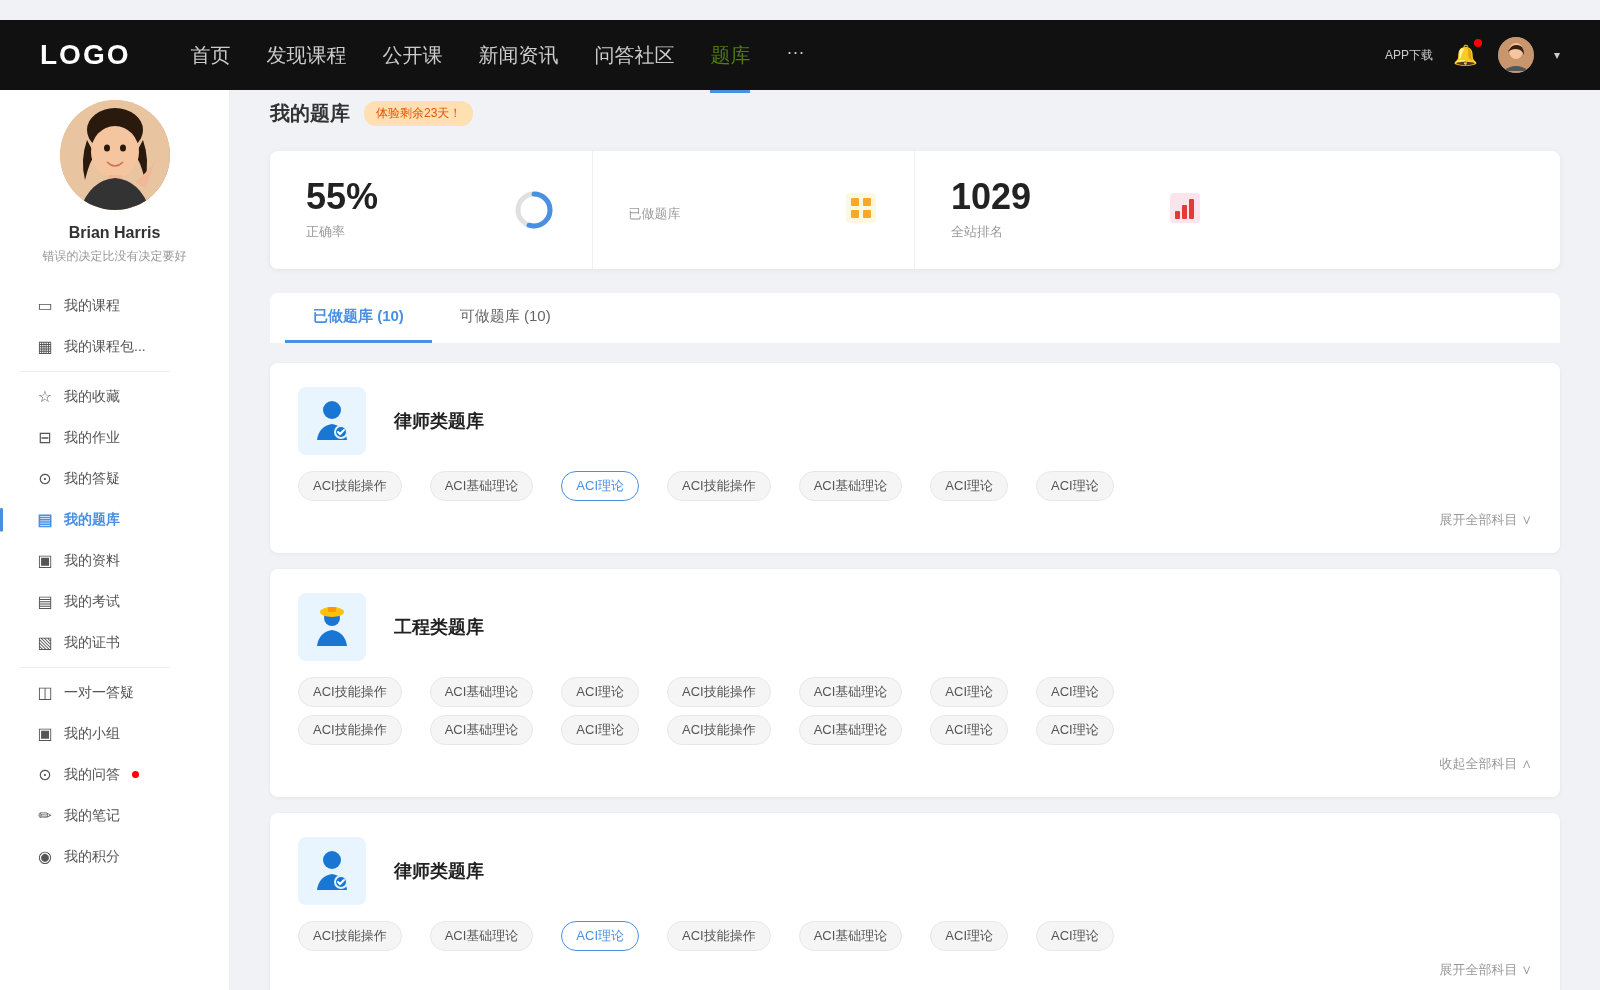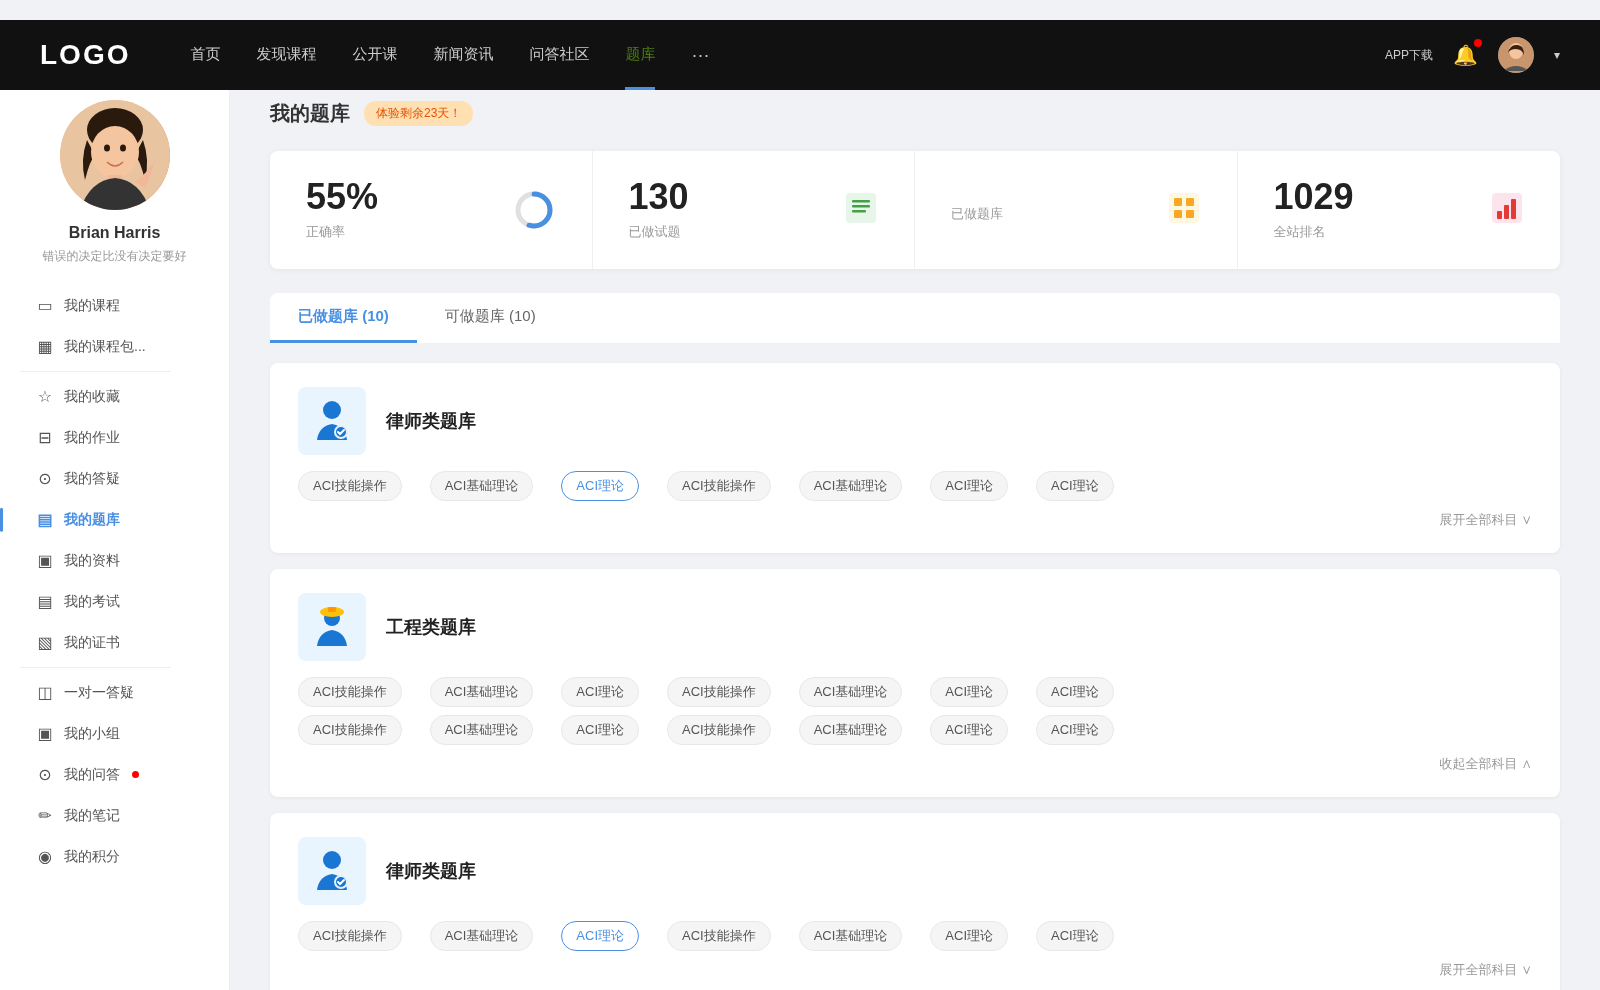--- a/index.html
+++ b/index.html
@@ -24,21 +24,21 @@
       letter-spacing: 2px;
       margin-right: 60px;
     }
     .nav-links {
       display: flex;
       gap: 36px;
       flex: 1;
     }
     .nav-link {
       color: #ccc;
-      font-size: 15px;
+      font-size: 20px;
       cursor: pointer;
       text-decoration: none;
       position: relative;
     }
     .nav-link.active {
       color: #4d7c0f;
     }
     .nav-link.active::after {
       content: '';
       position: absolute;
@@ -238,20 +238,21 @@
       margin-top: 8px;
     }
 
     
     .tabs-row {
       display: flex;
       gap: 0;
       margin-bottom: 20px;
       background: #fff;
       border-radius: 8px 8px 0 0;
+      padding-left: 15px;
     }
     .tab-item {
       padding: 14px 28px;
       font-size: 15px;
       cursor: pointer;
       color: #666;
       border-bottom: 3px solid transparent;
       position: relative;
     }
     .tab-item.active {
@@ -264,21 +265,21 @@
     .qbank-section {
       background: #fff;
       border-radius: 8px;
       padding: 24px 28px;
       margin-bottom: 16px;
       box-shadow: 0 1px 4px rgba(0,0,0,0.05);
     }
     .qbank-header {
       display: flex;
       align-items: center;
-      gap: 20px;
+      gap: 28px;
       margin-bottom: 16px;
     }
     .qbank-icon-wrap {
       width: 68px; height: 68px;
       background: #e8f4fe;
       border-radius: 8px;
       display: flex; align-items: center; justify-content: center;
       flex-shrink: 0;
     }
     .qbank-title {
@@ -470,34 +471,20 @@
           <div class="stat-label">正确率</div>
         </div>
         <div class="donut-chart">
           <svg width="44" height="44" viewBox="0 0 44 44">
             <circle cx="22" cy="22" r="16" fill="none" stroke="#e0e0e0" stroke-width="5"></circle>
             <circle cx="22" cy="22" r="16" fill="none" stroke="#4a90e2" stroke-width="5" stroke-dasharray="55 45" stroke-dashoffset="25" stroke-linecap="round"></circle>
           </svg>
         </div>
       </div>
 
-      <div class="stat-item">
-        <div class="stat-text">
-          <div class="stat-value">130</div>
-          <div class="stat-label">已做试题</div>
-        </div>
-        <div>
-          <svg width="34" height="34" viewBox="0 0 34 34">
-            <rect x="2" y="2" width="30" height="30" rx="4" fill="#e8f5e9"></rect>
-            <rect x="8" y="9" width="18" height="2.5" rx="1" fill="#43a047"></rect>
-            <rect x="8" y="14" width="18" height="2.5" rx="1" fill="#43a047"></rect>
-            <rect x="8" y="19" width="14" height="2.5" rx="1" fill="#43a047"></rect>
-          </svg>
-        </div>
-      </div>
 
       <div class="stat-item">
         <div class="stat-text">
           <div class="stat-label">已做题库</div>
         </div>
         <div>
           <svg width="34" height="34" viewBox="0 0 34 34">
             <rect x="2" y="2" width="30" height="30" rx="4" fill="#fff8e1"></rect>
             <rect x="7" y="7" width="8" height="8" rx="1" fill="#f9a825"></rect>
             <rect x="19" y="7" width="8" height="8" rx="1" fill="#f9a825"></rect>

